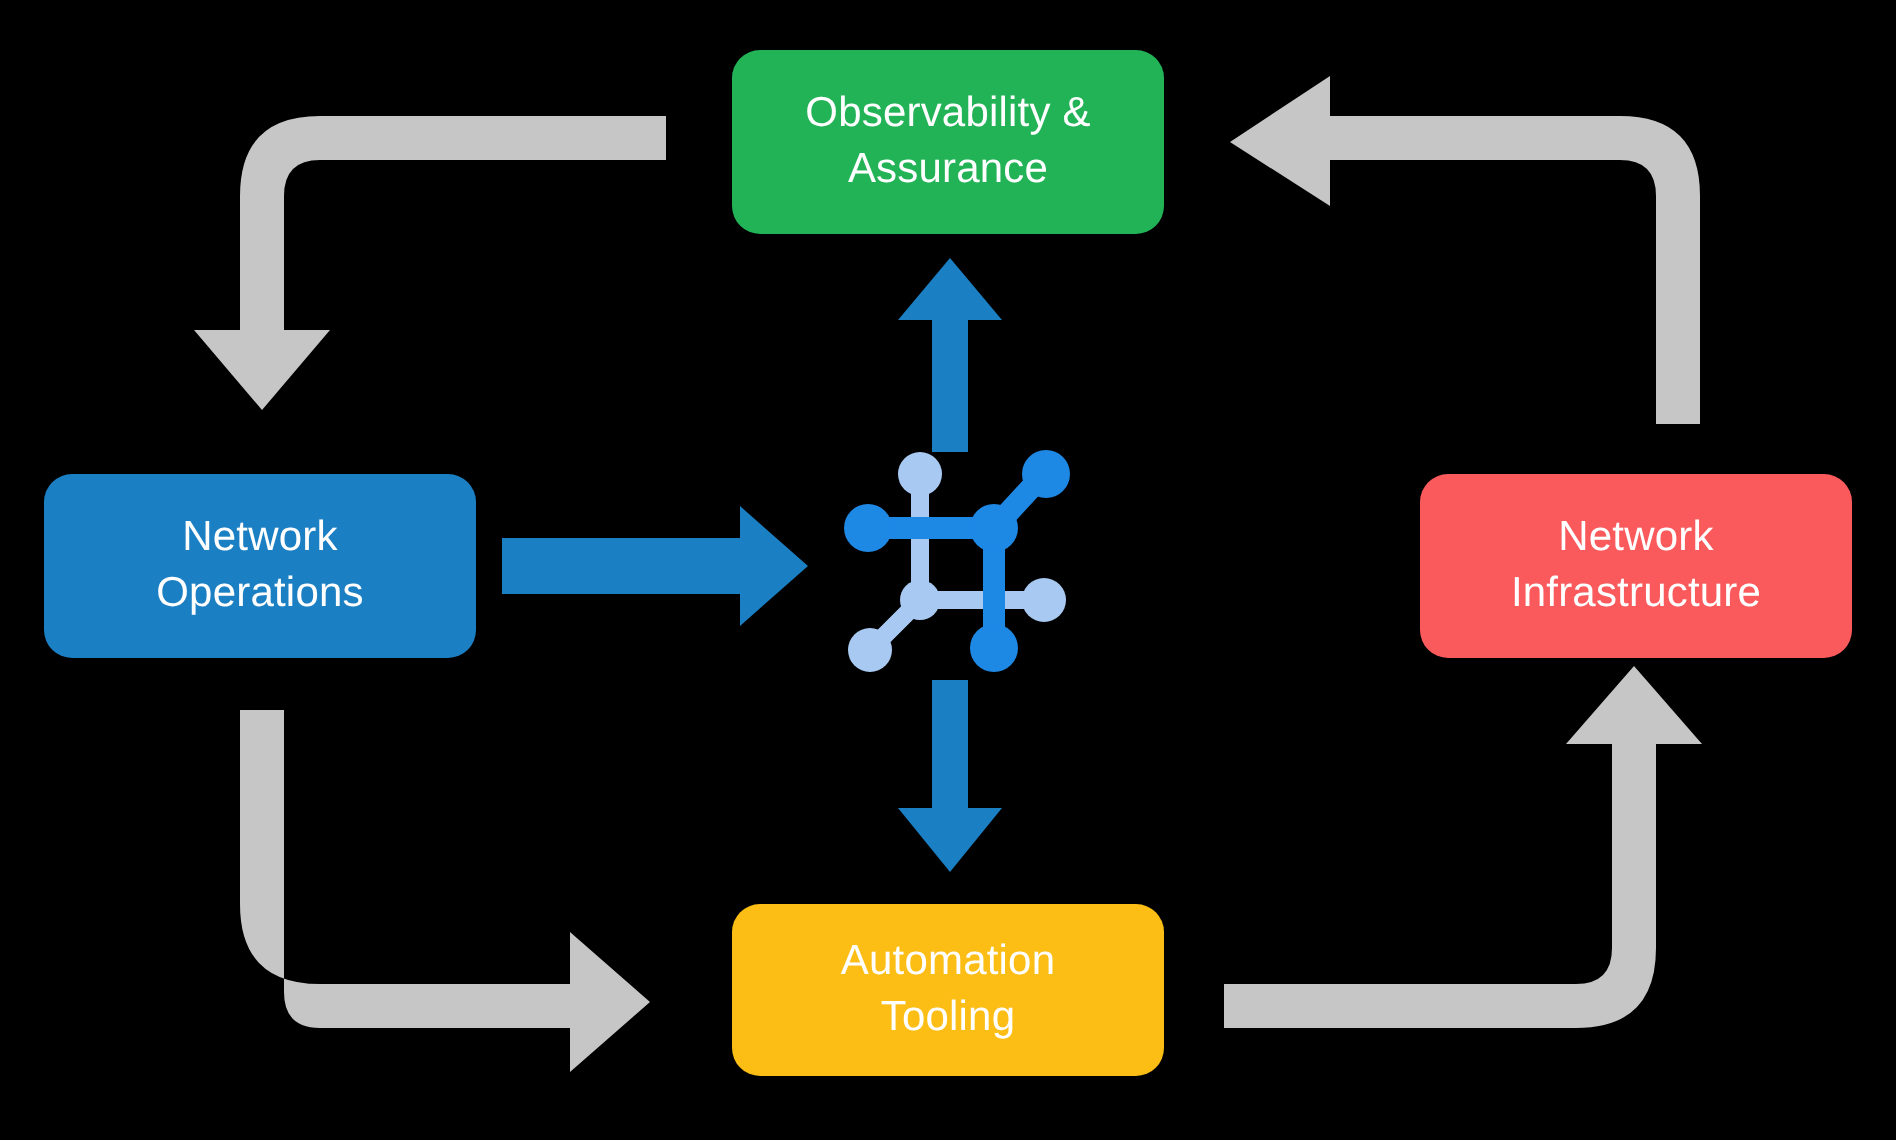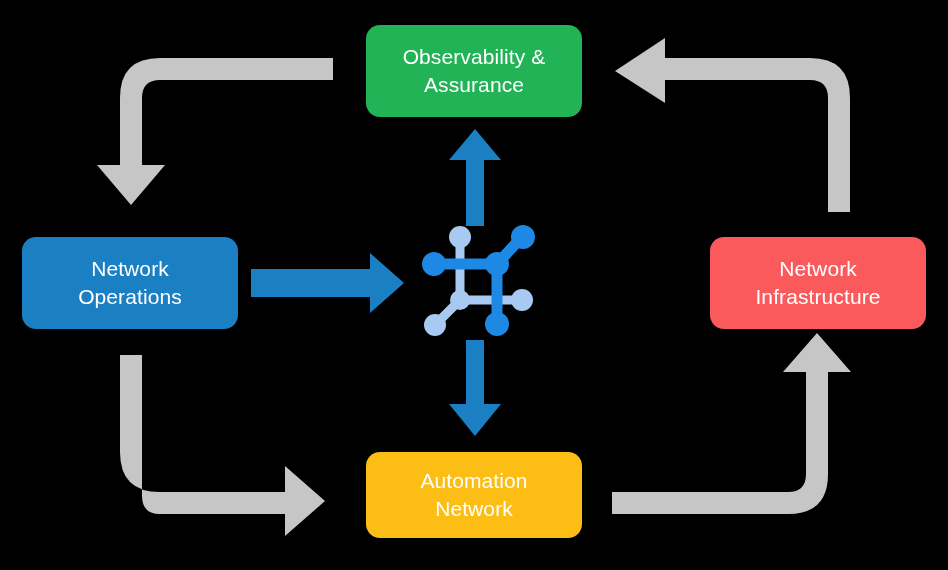--- a/index.html
+++ b/index.html
@@ -115,15 +115,15 @@
   <div class="node-box" id="box-observability" style="background: rgb(34, 179, 87); color: rgb(255, 255, 255);">Observability &amp;
 Assurance</div>
 
   <div class="node-box" id="box-network-operations" style="background: rgb(27, 127, 195); color: rgb(255, 255, 255);">Network
 Operations</div>
 
   <div class="node-box" id="box-network-infrastructure" style="background: rgb(251, 90, 92); color: rgb(255, 255, 255);">Network
 Infrastructure</div>
 
   <div class="node-box" id="box-automation-tooling" style="background: rgb(252, 189, 20); color: rgb(255, 255, 255);">Automation
-Network</div>
+Tooling</div>
 
 </div>
 
 </body></html>

